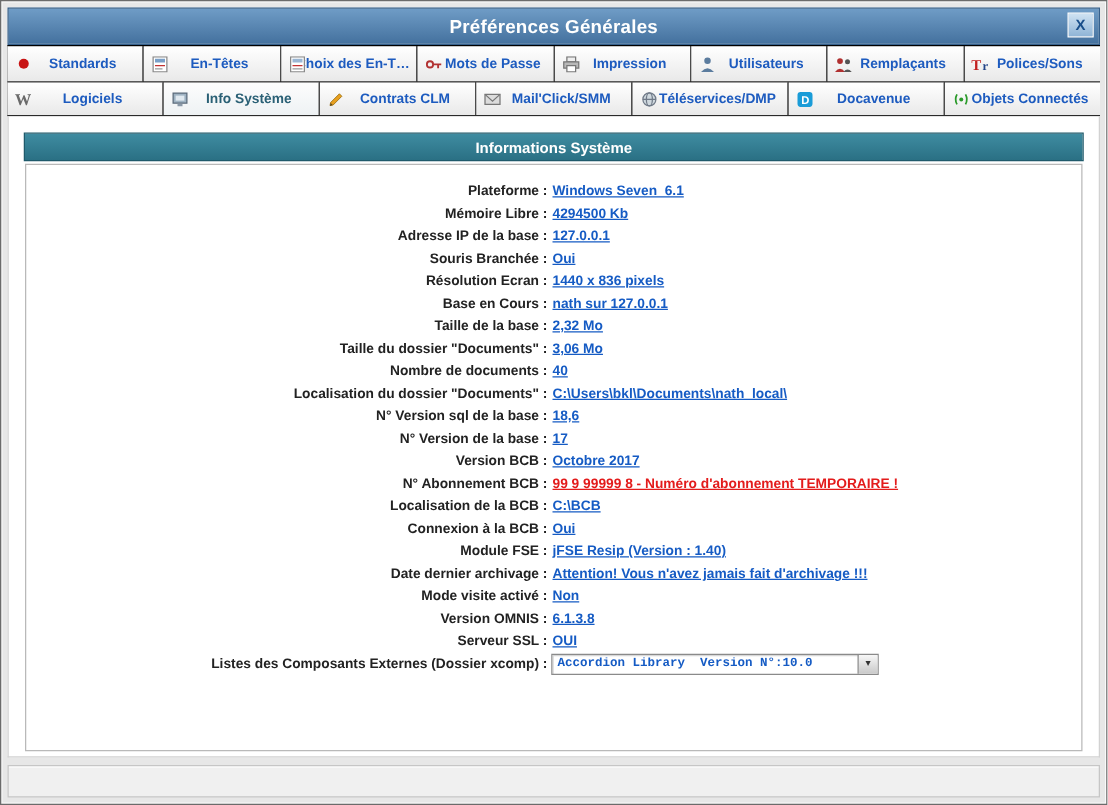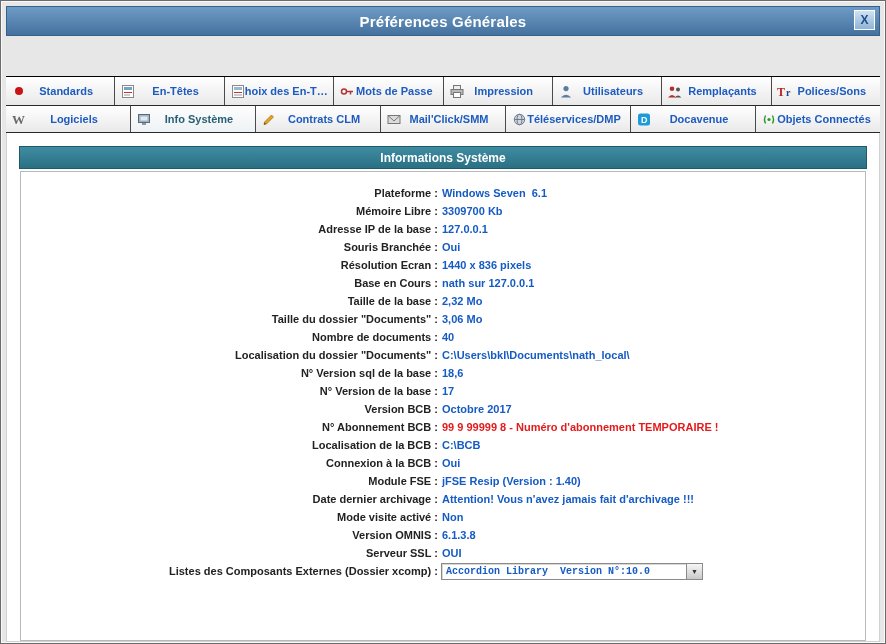--- a/index.html
+++ b/index.html
@@ -9,41 +9,41 @@
           box-shadow:inset 0 0 0 1px #fafafa;}
   
   .titlebar{flex:0 0 28px;background:linear-gradient(#6f9cc6,#44719e);
             border:1px solid #35608c;position:relative;display:flex;align-items:center;justify-content:center;}
   .titlebar .title{color:#fff;font-weight:bold;font-size:15px;letter-spacing:.2px;}
   .close-btn{position:absolute;right:4px;top:3px;width:21px;height:20px;background:linear-gradient(#cfe2f2,#8fb4d6);
              border:1px solid #fff;color:#1a4f8a;font-weight:bold;font-size:12px;
              display:flex;align-items:center;justify-content:center;cursor:pointer;padding:0;}
   
   .tabs-row{display:flex;background:#202020;border-bottom:1px solid #2a2a2a;}
-  .tabs-row1{flex:0 0 28px;border-top:1px solid #000;margin-top:40px;}
+  .tabs-row1{flex:0 0 28px;border-top:1px solid #000;}
   .tabs-row2{flex:0 0 26px;}
   .tab{flex:1 1 0;position:relative;display:flex;align-items:center;justify-content:center;
        background:linear-gradient(#ffffff,#e9e9e9);border-right:1px solid #4a4a4a;
        font-size:11px;font-weight:bold;color:#1d5bbf;white-space:nowrap;cursor:pointer;min-width:0;}
   .tab:last-child{border-right:none;}
   .tab .tab-icon{position:absolute;left:5px;top:50%;transform:translateY(-50%);width:16px;height:14px;
                  display:flex;align-items:center;justify-content:center;}
   .tab .tab-label{padding-left:12px;overflow:hidden;text-overflow:ellipsis;}
   .tab.active{background:linear-gradient(#fdfdfd,#eef2f4);color:#2a6075;}
   
   .main{flex:1 1 auto;background:#fff;border:1px solid #d2d2d2;border-top:none;padding-top:8px;box-sizing:border-box;}
   .section-header{margin:5px 12px 2px;height:21px;background:linear-gradient(#3f8ca1,#2a7084);
                   border:1px solid #1f5a6b;color:#fff;font-weight:bold;font-size:12px;
                   display:flex;align-items:center;justify-content:center;}
   .info-box{margin:0 13px;border:1px solid #b9b9b9;background:#fff;height:470px;
             box-sizing:border-box;padding-top:12px;}
   .info-row{display:flex;height:18px;align-items:center;font-size:11px;font-weight:bold;}
   .info-row .label{width:420px;flex:0 0 420px;text-align:right;color:#222;white-space:nowrap;}
   .info-row .label::after{content:" : ";white-space:pre;}
-  .info-row .value{color:#155bc4;padding-left:1px;white-space:pre;}
+  .info-row .value{color:#155bc4;padding-left:1px;white-space:pre;text-decoration:underline;}
   .info-row .value.red{color:#e31b1b;}
   
   .dropdown{display:inline-flex;width:262px;height:17px;border:1px solid #8a8a8a;background:#fff;
             align-items:center;box-shadow:inset 1px 1px 0 #d8d8d8;cursor:pointer;box-sizing:border-box;}
   .dd-value{flex:1;font-size:10px;color:#155bc4;font-weight:bold;padding-left:4px;
             white-space:pre;overflow:hidden;text-overflow:ellipsis;font-family:Liberation Mono, monospace;}
   .dd-btn{flex:0 0 16px;height:100%;background:linear-gradient(#f7f7f7,#c9c9c9);
           border-left:1px solid #8a8a8a;font-size:7px;color:#333;
           display:flex;align-items:center;justify-content:center;box-sizing:border-box;}
   
@@ -214,21 +214,21 @@
   <div class="main">
     <div class="section-header">Informations Système</div>
     <div class="info-box">
       <div id="info-rows">
           <div class="info-row">
             <span class="label">Plateforme</span>
             <span class="value">Windows Seven  6.1</span>
           </div>
           <div class="info-row">
             <span class="label">Mémoire Libre</span>
-            <span class="value">3309700 Kb</span>
+            <span class="value">4294500 Kb</span>
           </div>
           <div class="info-row">
             <span class="label">Adresse IP de la base</span>
             <span class="value">127.0.0.1</span>
           </div>
           <div class="info-row">
             <span class="label">Souris Branchée</span>
             <span class="value">Oui</span>
           </div>
           <div class="info-row">

